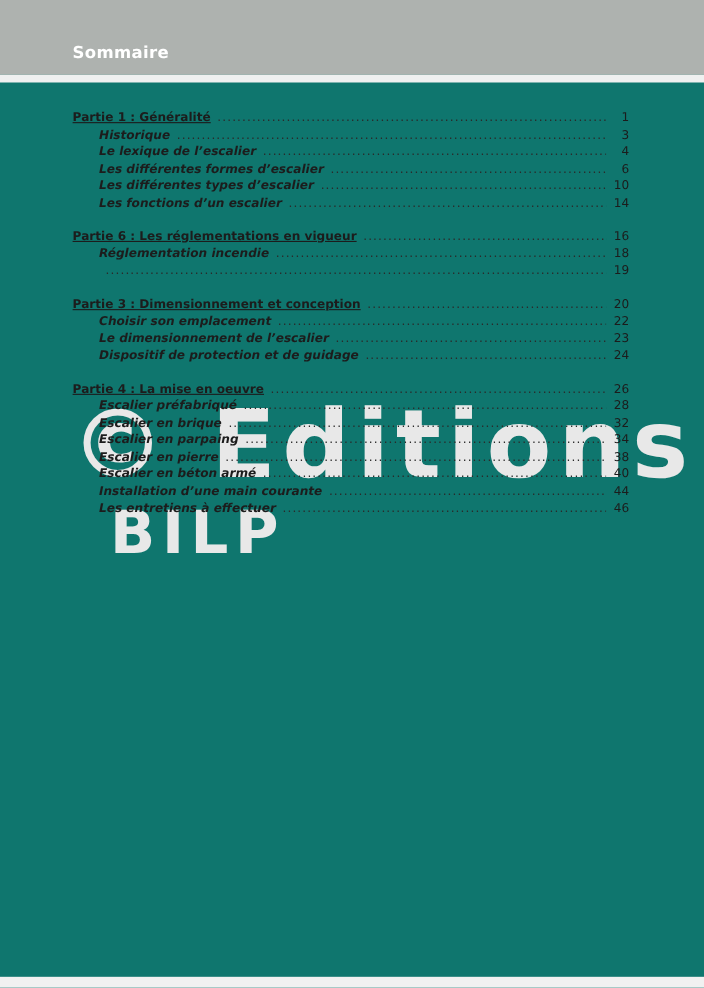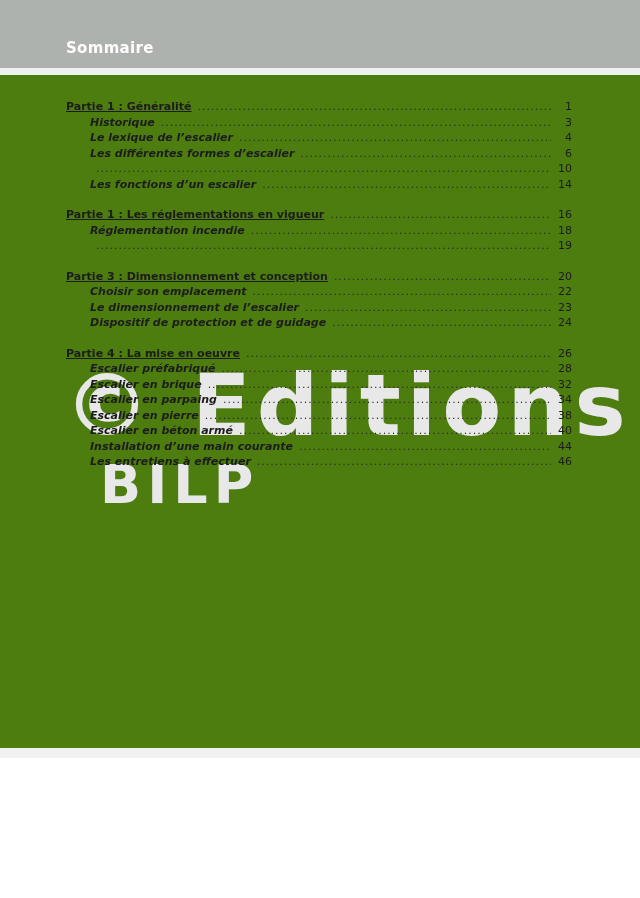--- a/index.html
+++ b/index.html
@@ -1,20 +1,20 @@
 <!DOCTYPE html>
 <html><head>
 <meta charset="utf-8">
 <style>
   html, body { margin: 0; padding: 0; background: #ffffff; }
   .screen {
     position: relative;
     width: 640px;
-    height: 758px;
-    background: #4d7c0f;
+    height: 898px;
+    background: #0f766e;
     overflow: hidden;
     font-family: "DejaVu Sans", sans-serif;
     color: #1c1c1c;
   }
 
   
   .topbar {
     position: absolute;
     top: 0; left: 0; right: 0;
     height: 68px;
@@ -148,33 +148,34 @@
         <span class="label">Le lexique de l’escalier</span>
         <span class="dots"></span>
         <span class="pagenum">4</span>
       </div>
       <div class="row item">
         <span class="label">Les différentes formes d’escalier</span>
         <span class="dots"></span>
         <span class="pagenum">6</span>
       </div>
       <div class="row item">
+        <span class="label">Les différentes types d’escalier</span>
         <span class="dots"></span>
         <span class="pagenum">10</span>
       </div>
       <div class="row item">
         <span class="label">Les fonctions d’un escalier</span>
         <span class="dots"></span>
         <span class="pagenum">14</span>
       </div>
     </section>
 
     <section class="toc-section">
       <div class="row part">
-        <span class="label">Partie 1 : Les réglementations en vigueur</span>
+        <span class="label">Partie 6 : Les réglementations en vigueur</span>
         <span class="dots"></span>
         <span class="pagenum">16</span>
       </div>
       <div class="row item">
         <span class="label">Réglementation incendie</span>
         <span class="dots"></span>
         <span class="pagenum">18</span>
       </div>
       <div class="row item">
         <span class="dots"></span>

